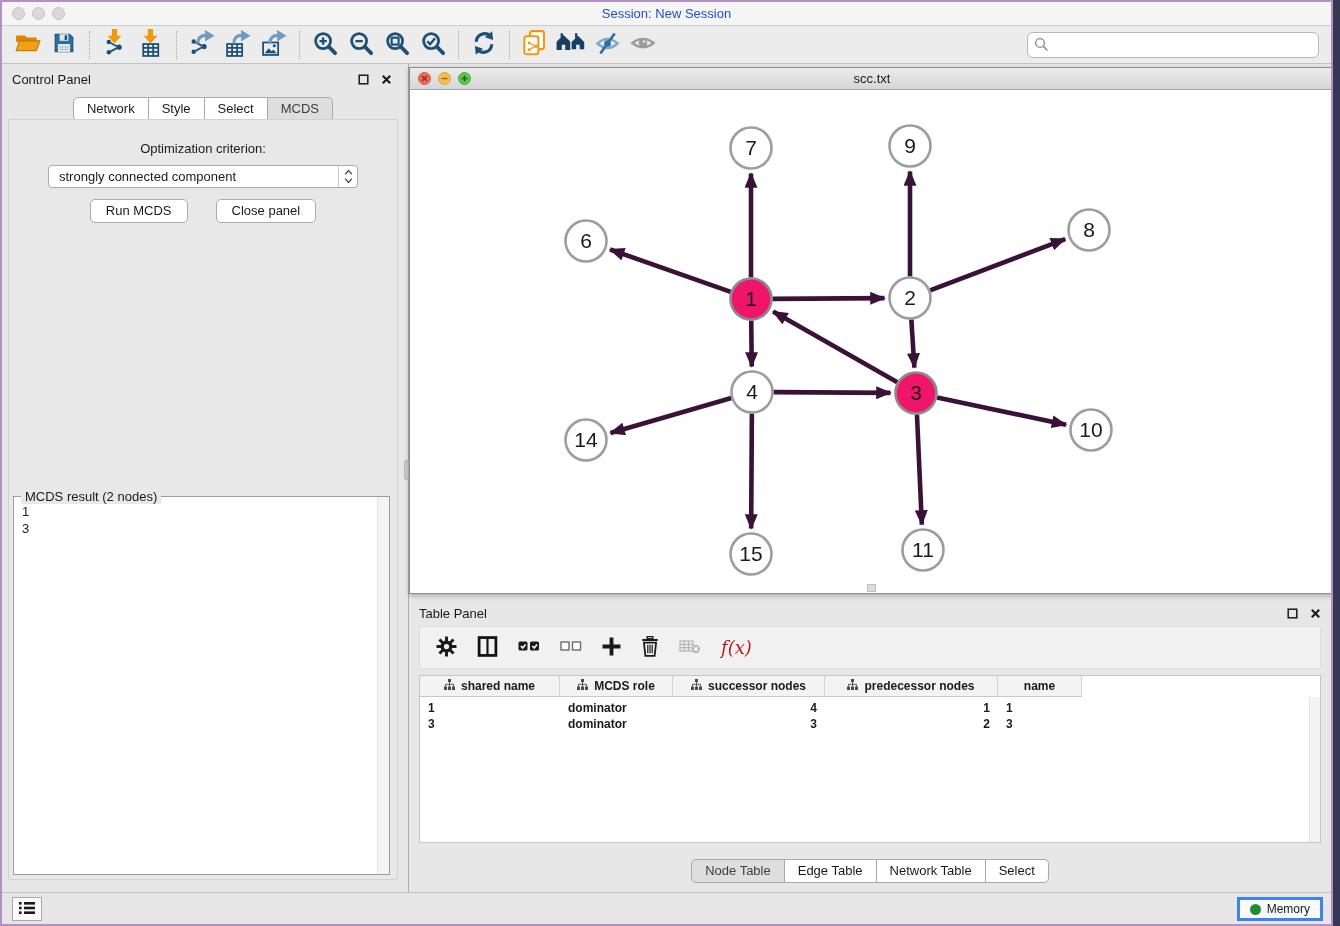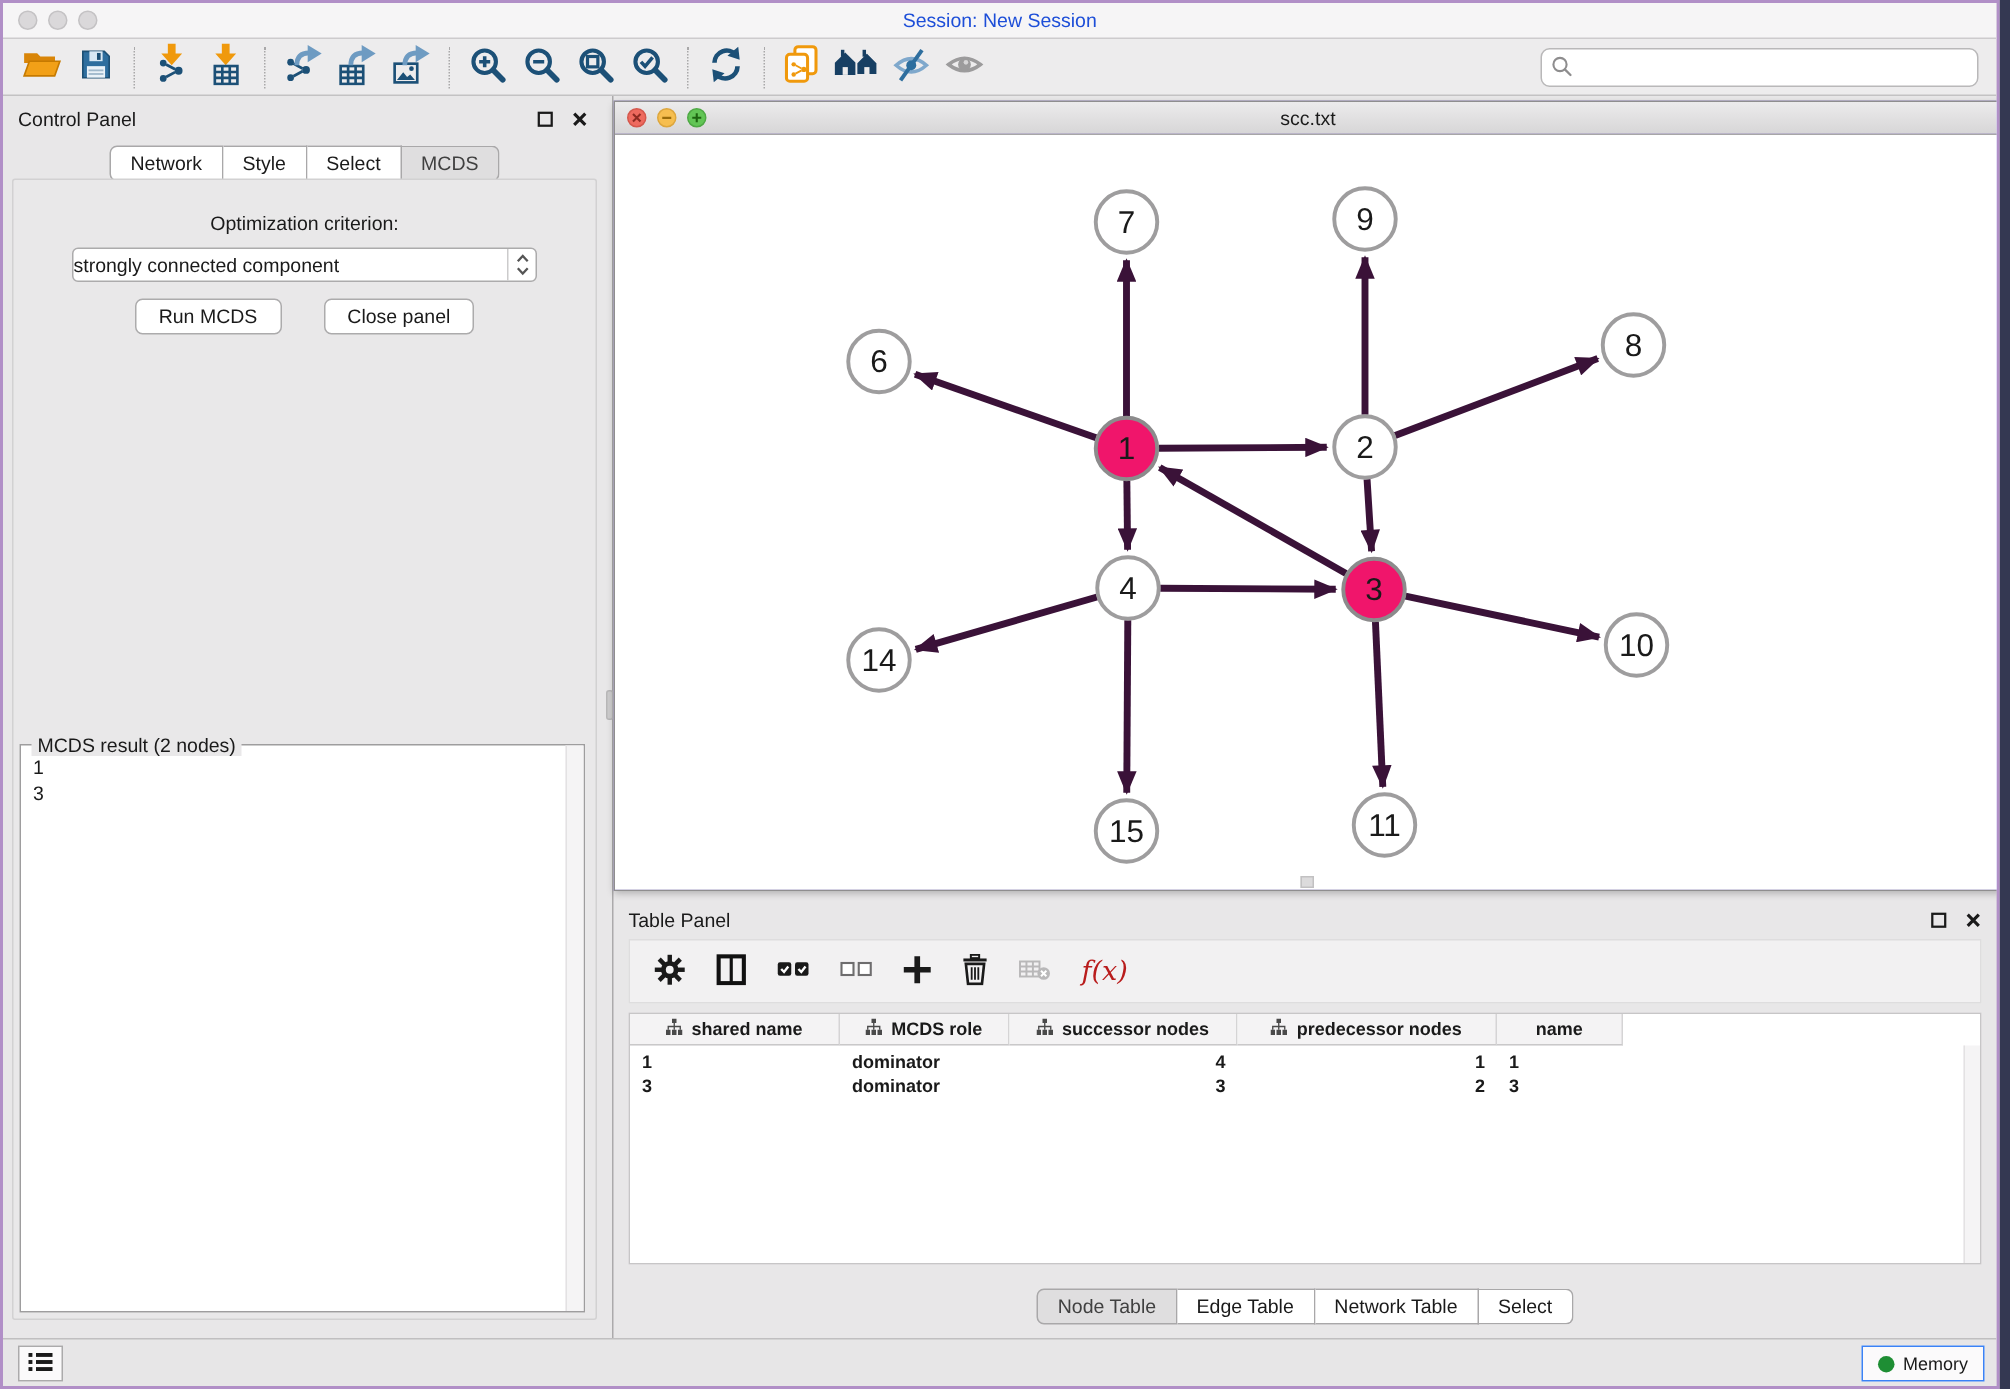--- a/index.html
+++ b/index.html
@@ -40,42 +40,42 @@
   .seg { border:1px solid #A9A8A9; border-left:none; background:#fff; font-size:13px; color:#1A1A1A;
          padding:3px 13px 4px; cursor:default; }
   .seg:first-child { border-left:1px solid #A9A8A9; border-radius:5px 0 0 5px; }
   .seg:last-child { border-radius:0 5px 5px 0; }
   .seg.active { background:#DFDEDF; color:#404040; }
   .cp-body { position:absolute; left:6px; right:6px; top:55px; bottom:12px; background:#E9E8E9;
              border:1px solid #D2D1D2; border-radius:2px; }
   .opt-label { text-align:center; margin-top:21px; font-size:13px; color:#1A1A1A; }
   .dropdown { position:relative; margin:9px auto 0; width:310px; height:23px; background:#fff;
               border:1px solid #ACABAC; border-radius:4px; font-size:13px; line-height:21px;
-              color:#1A1A1A; }
+              padding-left:10px; color:#1A1A1A; }
   .dd-stepper { position:absolute; right:0; top:0; width:19px; height:100%; border-left:1px solid #CCCBCC;
                 display:flex; align-items:center; justify-content:center; }
   .cp-buttons { display:flex; justify-content:center; gap:28px; margin-top:11px; }
   .btn { background:#fff; border:1px solid #ACABAC; border-radius:5px; font-size:13px; color:#1A1A1A;
          padding:3px 15px 4px; }
   .result-box { position:absolute; left:4px; right:7px; top:376px; bottom:4px; background:#fff;
                 border:1px solid #9E9D9E; }
   .result-legend { position:absolute; top:-8px; left:7px; background:#E9E8E9; padding:0 4px;
                    font-size:13px; color:#1A1A1A; }
   .result-lines { padding:6px 8px; font-size:13px; color:#1A1A1A; line-height:17px; }
   .result-scroll { position:absolute; right:0; top:0; bottom:0; width:12px; background:#F5F4F5;
                    border-left:1px solid #E3E2E3; }
 
   
   .v-divider { position:absolute; left:402px; top:0; width:5px; height:100%; background:#E8E7E8;
                border-right:1px solid #ABAAAB; }
   .v-handle { position:absolute; left:0; top:396px; width:5px; height:20px; background:#CDCCCD;
               border:1px solid #B8B7B8; border-radius:2px; }
 
   
-  .net-window { position:absolute; left:407px; top:3px; width:926px; height:527px; background:#c4b5fd;
+  .net-window { position:absolute; left:407px; top:3px; width:926px; height:527px; background:#fde047;
                 border:1px solid #8F8E8F; box-shadow:0 2px 5px rgba(0,0,0,.25); }
   .net-titlebar { position:relative; height:22px; background:linear-gradient(#ECEBEC,#D7D6D7);
                   border-bottom:1px solid #A7A6A7; }
   .net-lights { position:absolute; left:8px; top:4px; display:flex; gap:7px; }
   .net-light { width:13px; height:13px; border-radius:50%; display:flex; align-items:center;
                justify-content:center; padding:0; border:none; }
   .nl-close { background:#EE6A5F; border:1px solid #D4574C; }
   .nl-min   { background:#F6BE50; border:1px solid #DDA63D; }
   .nl-max   { background:#62C555; border:1px solid #4EA844; }
   .net-title { position:absolute; left:0; right:0; top:3px; text-align:center; font-size:13px; color:#1A1A1A; }
@@ -101,21 +101,21 @@
   .t-scroll { position:absolute; right:0; top:21px; bottom:0; width:11px; background:#F5F4F5;
               border-left:1px solid #E3E2E3; }
   .tp-tabs { bottom:9px; }
 
   
   .status-bar { position:absolute; left:0; right:0; bottom:0; height:32px; background:#E7E6E7;
                 border-top:1px solid #C0BFC0; }
   .list-btn { position:absolute; left:10px; top:4px; width:30px; height:24px; background:#FBFAFB;
               border:1px solid #ABAAAB; display:flex; align-items:center; justify-content:center; }
   .memory-btn { position:absolute; right:8px; top:4px; height:24px; background:#FBFAFB;
-                border:1px solid #3b82f6; display:flex; align-items:center; gap:6px; padding:0 10px;
+                border:3px solid #3b82f6; display:flex; align-items:center; gap:6px; padding:0 10px;
                 font-size:12px; color:#1A1A1A; }
   .memory-dot { width:11px; height:11px; border-radius:50%; background:#1E8E34; }
 </style>
 </head>
 <body>
 
 <div class="app">
 
   <div class="titlebar">
     <div class="lights">

